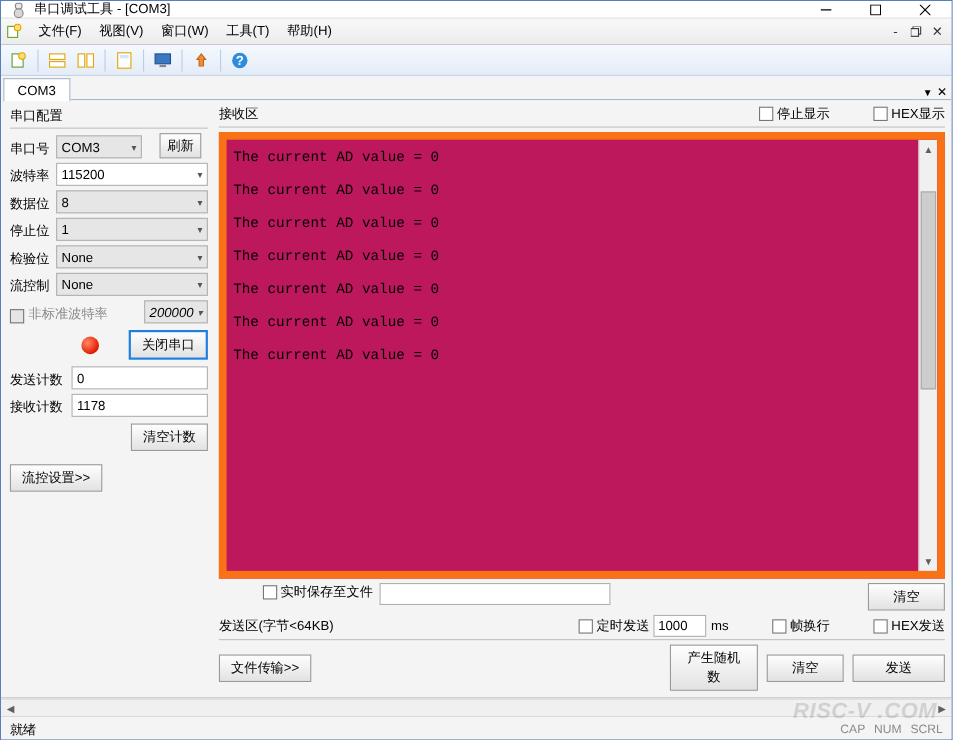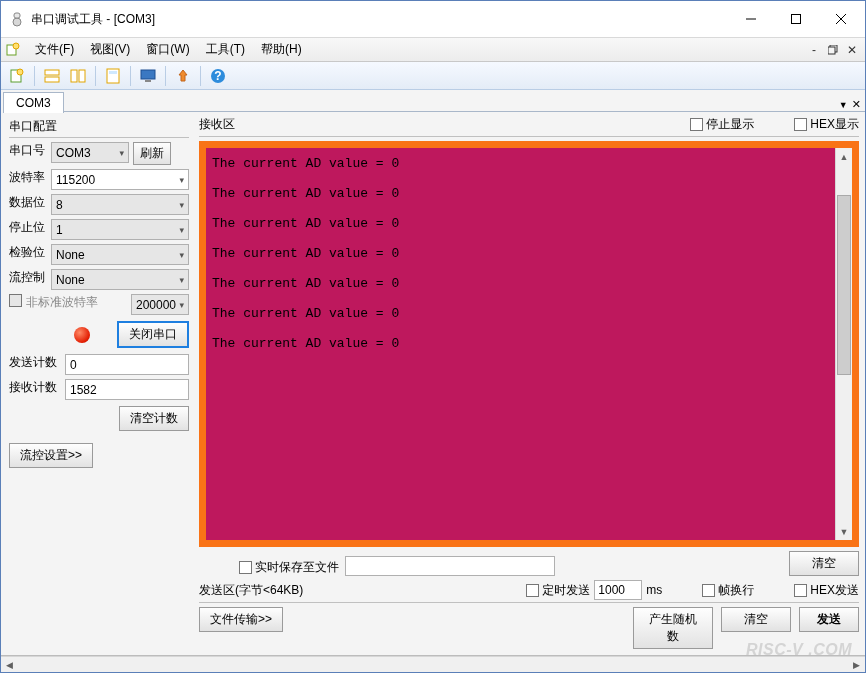--- a/index.html
+++ b/index.html
@@ -1,70 +1,70 @@
 <!DOCTYPE html>
 <html><head>
 <meta charset="utf-8">
 <style>
 * { box-sizing: border-box; margin: 0; padding: 0; font-family: "Microsoft YaHei", "SimSun", Arial, sans-serif; font-size: 12px; }
 body { background: #fff; width: 866px; height: 673px; overflow: hidden; border: 1px solid #5a7fb8; }
-.titlebar { height: 37px; display: flex; align-items: center; padding: 0 2px 0 8px; background: #fff; border-bottom: 1px solid #d9d9d9; }
+.titlebar { height: 16px; display: flex; align-items: center; padding: 0 2px 0 8px; background: #fff; border-bottom: 1px solid #d9d9d9; }
 .titlebar .app-icon { width: 16px; height: 16px; margin-right: 6px; display:inline-flex; align-items:center; justify-content:center;}
 .titlebar .title-text { flex: 1; color: #000; }
 .titlebar .winbtn { width: 45px; height: 29px; display: flex; align-items: center; justify-content: center; cursor: default; }
 .titlebar .winbtn svg { width: 10px; height: 10px; }
 .menubar { height: 24px; background: linear-gradient(#f8f8f8,#ececec); display: flex; align-items: center; padding: 0 4px; border-bottom: 1px solid #c8c8c8; }
 .menubar .mi-icon { width:16px; height:16px; margin-right:6px; display:inline-flex; align-items:center; justify-content:center;}
 .menubar .menuitem { padding: 3px 8px; cursor: default; }
 .menubar .spacer { flex: 1; }
 .menubar .mdi-btn { width: 18px; height: 16px; display:flex; align-items:center; justify-content:center; margin-left:1px; color:#333;}
 .toolbar { height: 28px; background: linear-gradient(#f5f9ff,#e4ecf7); border-bottom: 1px solid #b9cde5; display: flex; align-items: center; padding: 0 4px; gap:2px;}
 .toolbar .tbtn { width: 24px; height: 24px; display: flex; align-items: center; justify-content: center; border: 1px solid transparent; }
 .toolbar .tsep { width: 1px; height: 20px; background: #b9cde5; margin: 0 3px; }
 .tabstrip { height: 22px; display: flex; align-items: flex-end; background: #f4f4f4; }
 .tabstrip .tab { padding: 3px 12px; border: 1px solid #a9b7c9; border-bottom: none; background: #fff; margin-left: 2px; position: relative; top: 1px; }
 .tabstrip .tabspacer { flex:1; border-bottom:1px solid #a9b7c9;}
 .tabstrip .tabctrl { display:flex; align-items:center; padding:0 4px; border-bottom:1px solid #a9b7c9; gap:4px;}
 .workspace { display: flex; height: 544px; background: #f4f4f4; border-bottom:1px solid #bcbcbc;}
 .leftpanel { width: 194px; padding: 4px 6px 4px 8px; overflow:hidden;}
 .grp-title { font-size: 12px; margin: 2px 0 4px 0; border-bottom: 1px solid #c0c0c0; padding-bottom: 2px; }
-.cfg-row { display: flex; align-items: flex-start; margin-bottom: 4px; }
+.cfg-row { display: flex; align-items: flex-end; margin-bottom: 4px; }
 .cfg-label { width: 42px; }
 .cfg-input { flex: 1; height: 21px; border: 1px solid #b0b0b0; background: #e6e6e6; padding: 0 4px; display:flex; align-items:center; justify-content:space-between;}
 .cfg-input.enabled { background:#fff; }
 .chev { font-size:9px; color:#555;}
 .btn { border: 1px solid #9a9a9a; background: linear-gradient(#fefefe,#e2e2e2); padding: 3px 10px; cursor: default; }
 .btn.primary { border:2px solid #1e7fe0; }
 .row-inline { display:flex; align-items:center; justify-content:flex-end; gap:23px; margin:6px 0;}
 .rec-dot { width:16px; height:16px; border-radius:50%; background: radial-gradient(circle at 35% 35%, #ff8a66, #e21b00 70%, #8a0f00); margin-right:4px;}
 .num-input { flex:1; height:21px; border:1px solid #b0b0b0; background:#fff; padding:0 4px; display:flex; align-items:center;}
 .rightpanel { flex: 1; display: flex; flex-direction: column; padding: 4px 6px 6px 4px; gap:4px;}
 .rx-header { display:flex; align-items:center; border-bottom:1px solid #c0c0c0; padding-bottom:3px;}
 .rx-title { flex:1;}
 .chk { display:flex; align-items:center; gap:3px; margin-left:12px;padding-left:28px;}
 .chkbox { width:13px; height:13px; border:1px solid #767676; background:#fff; display:inline-block;}
 .rx-body { flex:1; background:#be185d; border:7px solid #f97316; position:relative; overflow:hidden;}
 .rx-content { position:absolute; inset:0 17px 0 0; padding:8px 6px; font-family: "Courier New", monospace; font-size:13px; white-space:pre; overflow:hidden;}
 .scrollbar-v { position:absolute; right:0; top:0; bottom:0; width:17px; background:#f0f0f0; border-left:1px solid #d6d6d6;}
 .sb-btn { height:17px; display:flex; align-items:center; justify-content:center; color:#606060; font-size:9px;}
 .sb-track { position:absolute; top:17px; bottom:17px; right:0; left:0;}
 .sb-thumb { position:absolute; left:1px; right:1px; background:#cdcdcd; border:1px solid #a9a9a9;}
-.midrow { display:flex; align-items:flex-end; gap:6px;}
+.midrow { display:flex; align-items:flex-start; gap:6px;}
 .tx-header { display:flex; align-items:center; padding-bottom:2px; border-bottom:1px solid #c0c0c0;}
 .tx-body { height:84px; background:#fff; border:1px solid #b0b0b0; padding:2px 4px; font-family:"Courier New",monospace; font-size:13px;}
-.tx-footer { display:flex; align-items:flex-start; gap:8px;}
+.tx-footer { display:flex; align-items:center; gap:8px;}
 .tx-footer .spacer { flex:1;}
 .tiny-input { width:48px; height:20px; border:1px solid #b0b0b0; background:#fff; padding:0 3px; display:flex; align-items:center;}
 .pathbox { width:210px; height:20px; border:1px solid #b0b0b0; background:#fff;}
 .hscroll { height:17px; background:#f0f0f0; display:flex; border-top:1px solid #d6d6d6; border-bottom:1px solid #d6d6d6;}
 .hscroll .hbtn { width:17px; display:flex; align-items:center; justify-content:center; color:#606060; font-size:9px;}
 .statusbar { height:22px; display:flex; align-items:center; padding:0 8px; background:#f4f4f4;}
 .statusbar .st-left { flex:1;}
 .statusbar .st-ind { margin-left:8px; color:#8a8a8a; font-size:11px;}
-.watermark { position:absolute; right:14px; bottom:14px; font-size:16px; font-weight:bold; color: rgba(128,128,128,0.28); font-style:italic; letter-spacing:0.5px; pointer-events:none;margin-left:24px;}
+.watermark { position:absolute; right:14px; bottom:14px; font-size:20px; font-weight:bold; color: rgba(128,128,128,0.28); font-style:italic; letter-spacing:0.5px; pointer-events:none;margin-left:24px;}
 </style>
 </head>
 <body>
 
 <div class="titlebar">
   <span class="app-icon">
     <svg viewBox="0 0 16 16">
         <circle cx="8" cy="11" r="4" fill="#d8d8d8" stroke="#888"></circle>
         <rect x="5" y="2" width="6" height="5" rx="2" fill="#e8e8e8" stroke="#888"></rect>
       </svg>
@@ -172,21 +172,21 @@
 <div class="workspace">
 
   <div class="leftpanel">
     <div class="grp-title">串口配置</div>
     <div class="cfg-row">
       <span class="cfg-label">串口号</span>
       <div class="cfg-input" style="flex:0 0 78px;">
           <span>COM3</span>
           <span class="chev">▾</span>
         </div>
-      <button class="btn" style="margin-left:4px; padding:2px 6px;">刷新</button>
+      <button class="btn" style="margin-left:16px; padding:2px 6px;">刷新</button>
     </div>
     <div class="cfg-row">
       <span class="cfg-label">波特率</span>
       <div class="cfg-input enabled">
           <span>115200</span>
           <span class="chev">▾</span>
         </div>
     </div>
     <div class="cfg-row">
       <span class="cfg-label">数据位</span>
@@ -212,36 +212,36 @@
     <div class="cfg-row">
       <span class="cfg-label">流控制</span>
       <div class="cfg-input">
           <span>None</span>
           <span class="chev">▾</span>
         </div>
     </div>
     <div class="cfg-row">
       <span class="chkbox" style="background:#e6e6e6;"></span>
       <span style="margin-left:4px; color:#888;">非标准波特率</span>
-      <div class="cfg-input" style="flex:0 0 58px; margin-left:auto;">
+      <div class="cfg-input" style="flex:0 0 58px; margin-left:auto;font-style:italic;">
           <span>200000</span>
           <span class="chev">▾</span>
         </div>
     </div>
     <div class="row-inline">
       <span class="rec-dot"></span>
       <button class="btn primary">关闭串口</button>
     </div>
     <div class="cfg-row">
       <span style="width:56px;">发送计数</span>
       <div class="num-input">0</div>
     </div>
     <div class="cfg-row">
       <span style="width:56px;">接收计数</span>
-      <div class="num-input">1582</div>
+      <div class="num-input">1178</div>
     </div>
     <div class="row-inline">
       <button class="btn">清空计数</button>
     </div>
     <div style="margin-top:12px;">
       <button class="btn">流控设置&gt;&gt;</button>
     </div>
   </div>
 
   <div class="rightpanel">
@@ -302,21 +302,21 @@
       <label class="chk">
           <span class="chkbox"></span>
           <span>HEX发送</span>
         </label>
     </div>
     <div class="tx-footer">
       <button class="btn">文件传输&gt;&gt;</button>
       <div class="spacer"></div>
       <button class="btn" style="width:80px;">产生随机数</button>
       <button class="btn" style="width:70px;">清空</button>
-      <button class="btn" style="width:60px;font-weight:bold;">发送</button>
+      <button class="btn" style="width:84px;">发送</button>
     </div>
   </div>
 </div>
 
 <div class="hscroll">
   <div class="hbtn">◀</div>
   <div style="flex:1;"></div>
   <div class="hbtn">▶</div>
 </div>
 

